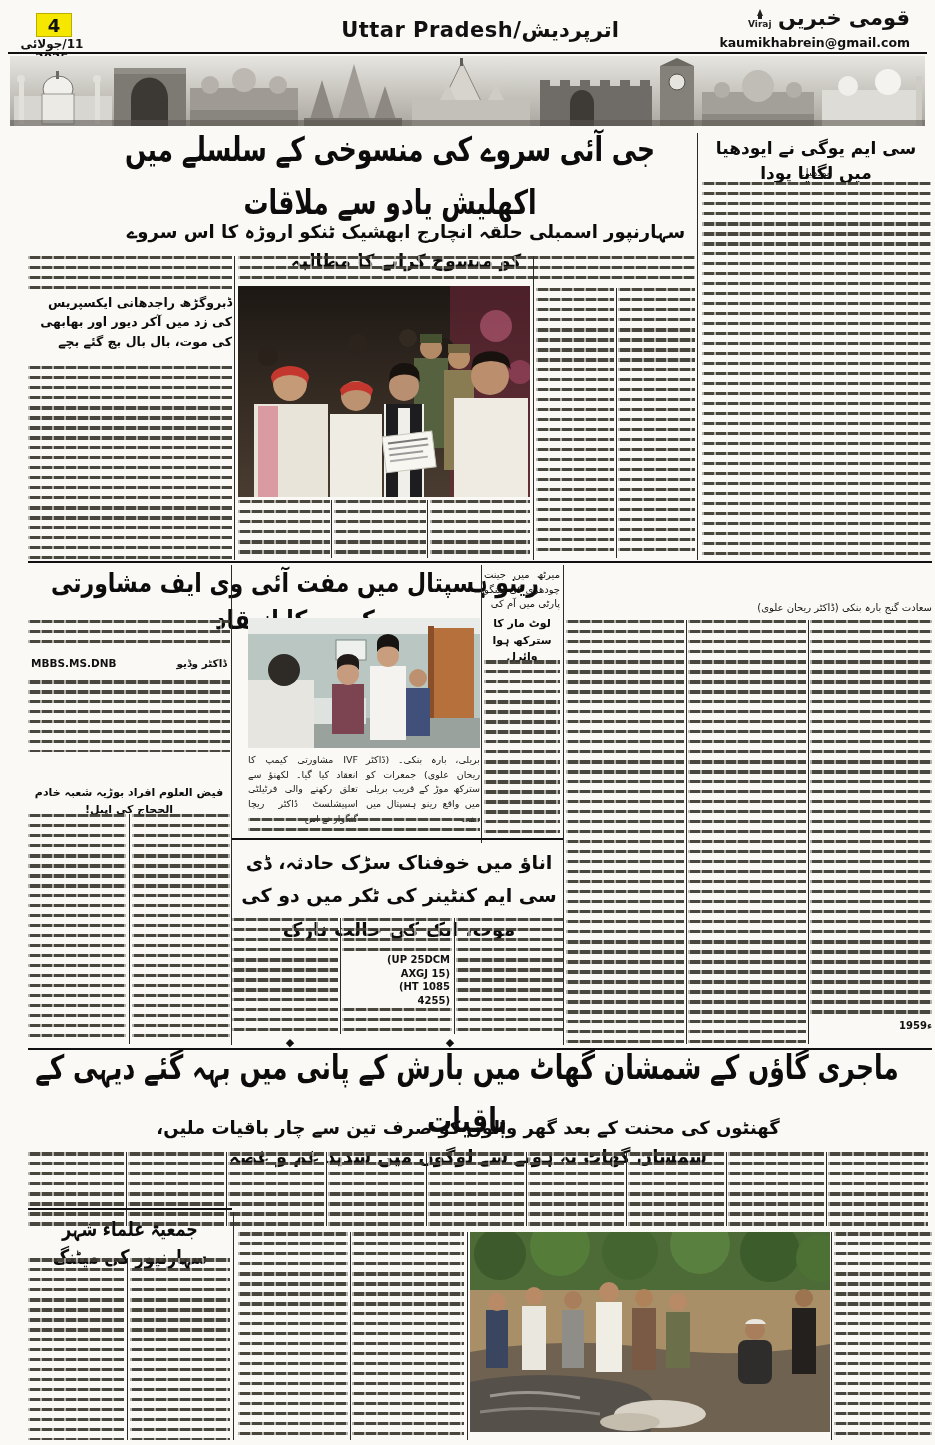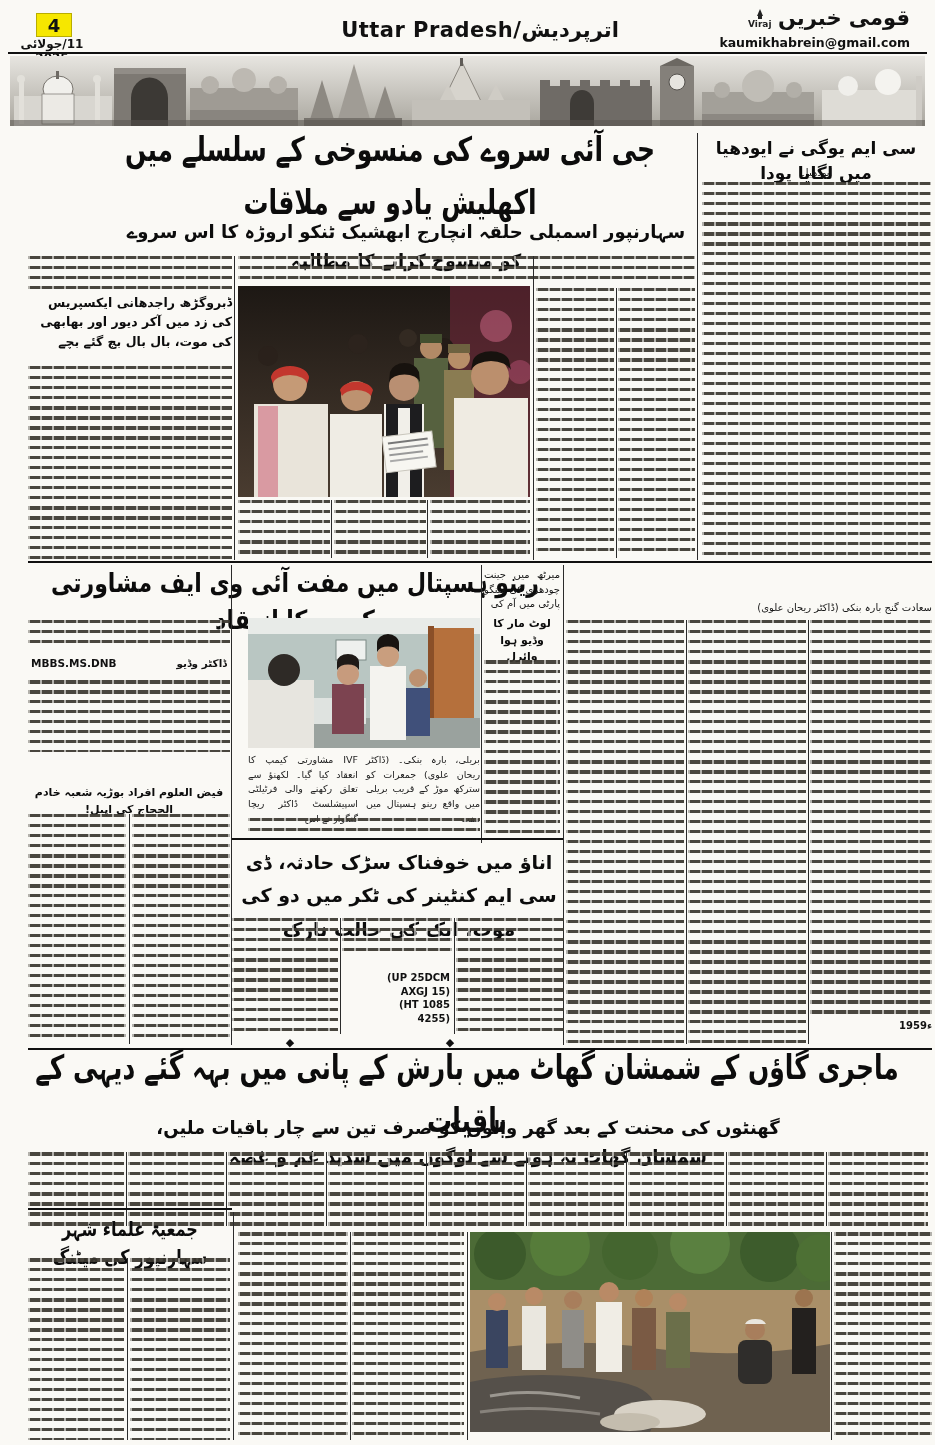--- a/index.html
+++ b/index.html
@@ -247,39 +247,39 @@
       <rect x="158" y="70" width="24" height="48" fill="#40507a"></rect>
       <circle cx="170" cy="60" r="9" fill="#bd9170"></circle>
     </svg>
   </div>
 
   <div class="abs ur cap" style="left:248px;top:753px;width:110px;height:62px;">IVF مشاورتی کیمپ کا انعقاد کیا گیا۔ لکھنؤ سے تعلق رکھنے والی فرٹیلٹی اسپیشلسٹ ڈاکٹر ریچا گنگوار نے اس</div>
   <div class="abs ur cap" style="left:366px;top:753px;width:114px;height:62px;">بریلی، بارہ بنکی۔ (ڈاکٹر ریحان علوی) جمعرات کو سترکھ موڑ کے قریب بریلی میں واقع رینو ہسپتال میں مفت</div>
   <div class="abs tl fine" style="left:248px;top:818px;width:232px;height:22px;"></div>
 
   <div class="abs ur frag" style="left:484px;top:568px;width:76px;height:46px;text-align:justify;">میرٹھ میں جینت چودھری کی مینگو پارٹی میں آم کی</div>
-  <div class="abs ur hd hd-tiny" style="left:484px;top:616px;width:76px;">لوٹ مار کا وڈیو ہوا وائرل</div>
+  <div class="abs ur hd hd-tiny" style="left:484px;top:616px;width:76px;">لوٹ مار کا سترکھ ہوا وائرل</div>
   <div class="abs tl fine" style="left:484px;top:660px;width:76px;height:180px;"></div>
   <div class="abs vline" style="left:481px;top:565px;height:278px;"></div>
   <div class="abs vline" style="left:563px;top:565px;height:480px;"></div>
 
   <div class="abs ur frag" style="left:566px;top:601px;width:366px;text-align:right;">سعادت گنج بارہ بنکی (ڈاکٹر ریحان علوی)</div>
   <div class="abs tl fine" style="left:566px;top:620px;width:118px;height:424px;"></div>
   <div class="abs tl fine" style="left:688px;top:620px;width:118px;height:424px;"></div>
   <div class="abs tl fine" style="left:810px;top:620px;width:122px;height:396px;"></div>
   <div class="abs" style="left:810px;top:1020px;width:122px;font-size:10px;text-align:right;font-weight:bold;">1959ء</div>
   <div class="abs vline" style="left:686px;top:620px;height:424px;"></div>
   <div class="abs vline" style="left:808px;top:620px;height:424px;"></div>
 
   <div class="abs hline" style="left:232px;top:838px;width:331px;height:1.5px;"></div>
   <div class="abs ur hd" style="left:234px;top:846px;width:330px;font-size:19px;line-height:1.75;">اناؤ میں خوفناک سڑک حادثہ، ڈی سی ایم کنٹینر کی ٹکر میں دو کی موت، ایک کی حالت نازک</div>
   <div class="abs tl fine" style="left:232px;top:918px;width:106px;height:116px;"></div>
   <div class="abs tl fine" style="left:342px;top:918px;width:110px;height:116px;"></div>
   <div class="abs tl fine" style="left:456px;top:918px;width:108px;height:116px;"></div>
-  <div class="abs" style="left:342px;top:952px;width:110px;background:#faf9f5;font-size:10px;font-weight:bold;text-align:right;line-height:1.35;padding:19px 2px;">
+  <div class="abs" style="left:342px;top:952px;width:110px;background:#faf9f5;font-size:10px;font-weight:bold;text-align:right;line-height:1.35;padding:1px 2px;">
     <div>(UP 25DCM</div>
     <div>AXGJ 15)</div>
     <div>(HT 1085</div>
     <div>4255)</div>
   </div>
   <div class="abs vline" style="left:340px;top:918px;height:116px;"></div>
   <div class="abs vline" style="left:454px;top:918px;height:116px;"></div>
   <div class="abs bullet" style="left:280px;top:1036px;width:20px;">◆</div>
   <div class="abs bullet" style="left:440px;top:1036px;width:20px;">◆</div>
 

